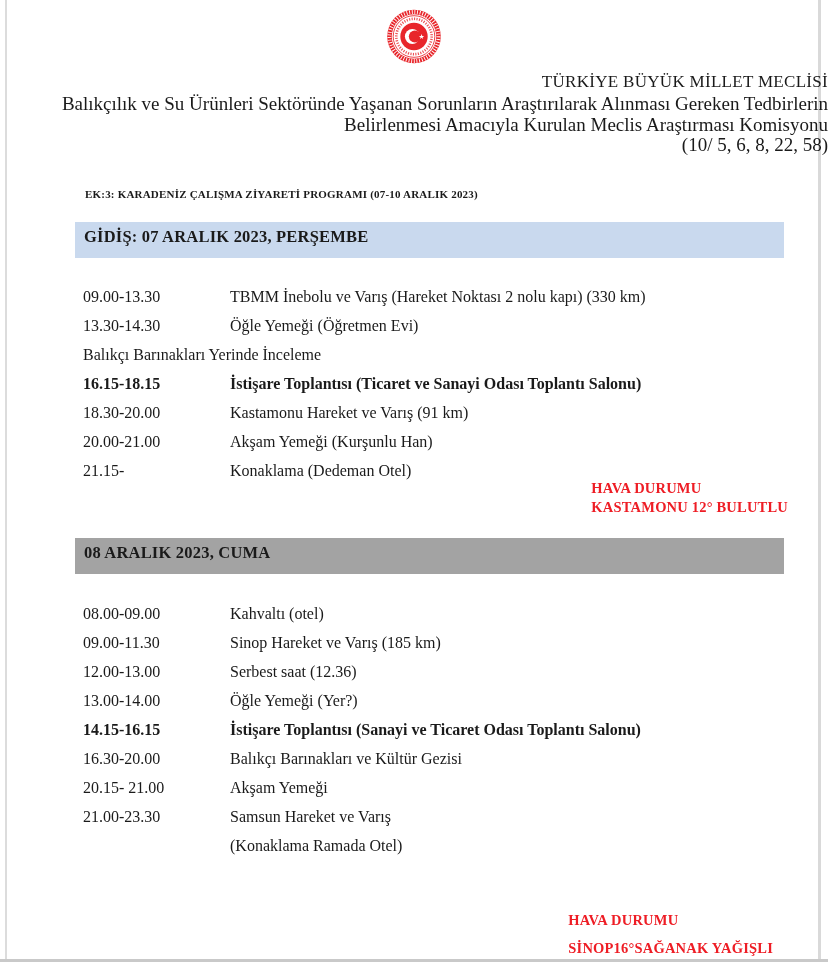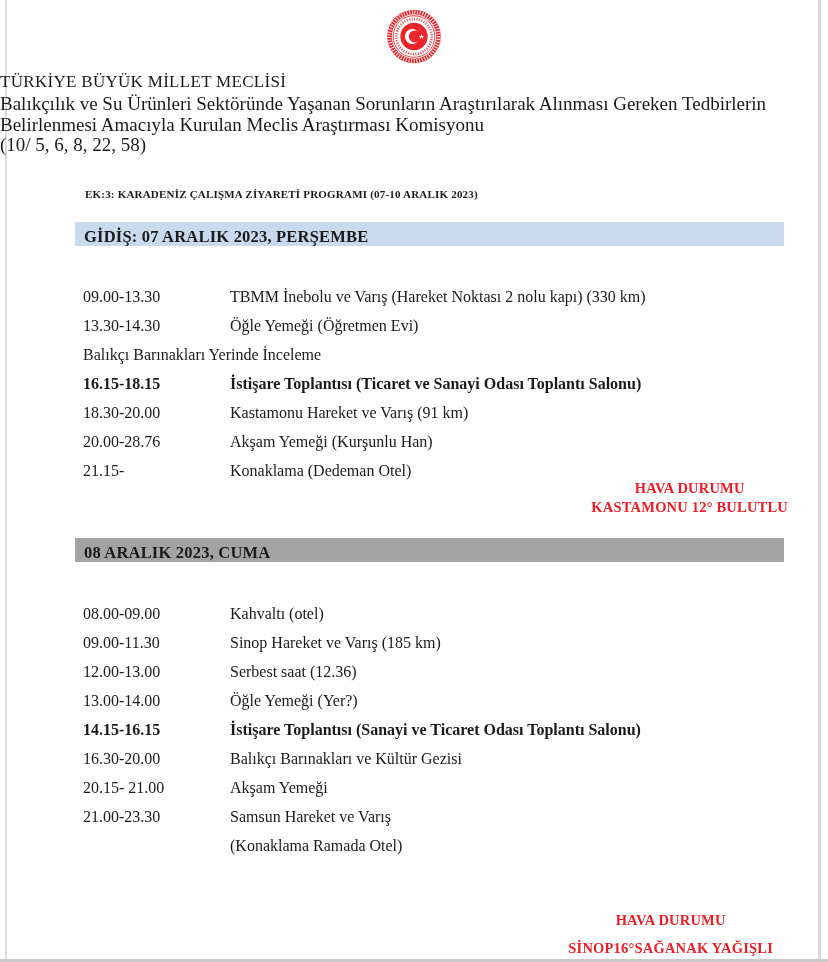--- a/index.html
+++ b/index.html
@@ -11,46 +11,46 @@
     color:#1a1a1a;
     overflow:hidden;
   }
   .edge-left{position:absolute;left:5px;top:0;width:2px;height:100%;background:#dcdcdc;}
   .edge-right{position:absolute;right:7px;top:0;width:3px;height:100%;background:#d9d9d9;}
   .edge-bottom{position:absolute;left:0;bottom:0;width:100%;height:3px;background:#c9c9c9;}
 
   .emblem{position:absolute;top:8px;left:50%;transform:translateX(-50%);width:57px;height:57px;}
   .emblem svg{width:100%;height:100%;display:block;}
 
-  .header{position:absolute;top:70px;left:0;width:100%;text-align:left;}
+  .header{position:absolute;top:70px;left:0;width:100%;text-align:right;}
   .org-title{font-size:17px;line-height:24px;letter-spacing:.3px;}
   .subtitle{font-size:19px;line-height:20.5px;}
 
   .program-title{
     position:absolute;top:188px;left:85px;right:44px;
     font-size:11px;font-weight:bold;letter-spacing:.2px;
   }
 
   .band{
-    position:absolute;left:75px;width:709px;height:24px;
+    position:absolute;left:75px;width:709px;height:36px;
     line-height:29px;padding-left:9px;box-sizing:border-box;
     font-size:16.5px;font-weight:bold;letter-spacing:.2px;
   }
   .band1{top:222px;}
   .band2{top:538px;}
 
   .rows{position:absolute;left:75px;width:709px;}
   .rows1{top:282px;}
   .rows2{top:599px;}
   .row{display:flex;height:29px;line-height:29px;padding-left:8px;font-size:16px;}
   .row .time{width:147px;flex-shrink:0;}
   .row .activity{flex:1;}
   .row.bold{font-weight:bold;}
 
-  .weather{position:absolute;text-align:center;font-weight:bold;font-size:14.5px;letter-spacing:.2px;}
+  .weather{position:absolute;text-align:left;font-weight:bold;font-size:14.5px;letter-spacing:.2px;}
   .weather1{top:479px;right:40px;line-height:19px;}
   .weather2{top:906px;right:55px;line-height:28px;}
 </style>
 </head>
 <body>
 
 <div class="page">
   <div class="edge-left"></div>
   <div class="edge-right"></div>
   <div class="edge-bottom"></div>
@@ -94,21 +94,21 @@
     </div>
     <div class="row bold">
       <span class="time">16.15-18.15</span>
       <span class="activity">İstişare Toplantısı (Ticaret ve Sanayi Odası Toplantı Salonu)</span>
     </div>
     <div class="row">
       <span class="time">18.30-20.00</span>
       <span class="activity">Kastamonu Hareket ve Varış (91 km)</span>
     </div>
     <div class="row">
-      <span class="time">20.00-28.76</span>
+      <span class="time">20.00-21.00</span>
       <span class="activity">Akşam Yemeği (Kurşunlu Han)</span>
     </div>
     <div class="row">
       <span class="time">21.15-</span>
       <span class="activity">Konaklama (Dedeman Otel)</span>
     </div>
   </div>
 
   <div class="weather weather1" style="color: rgb(238, 29, 37);">
     <div>HAVA DURUMU</div>

